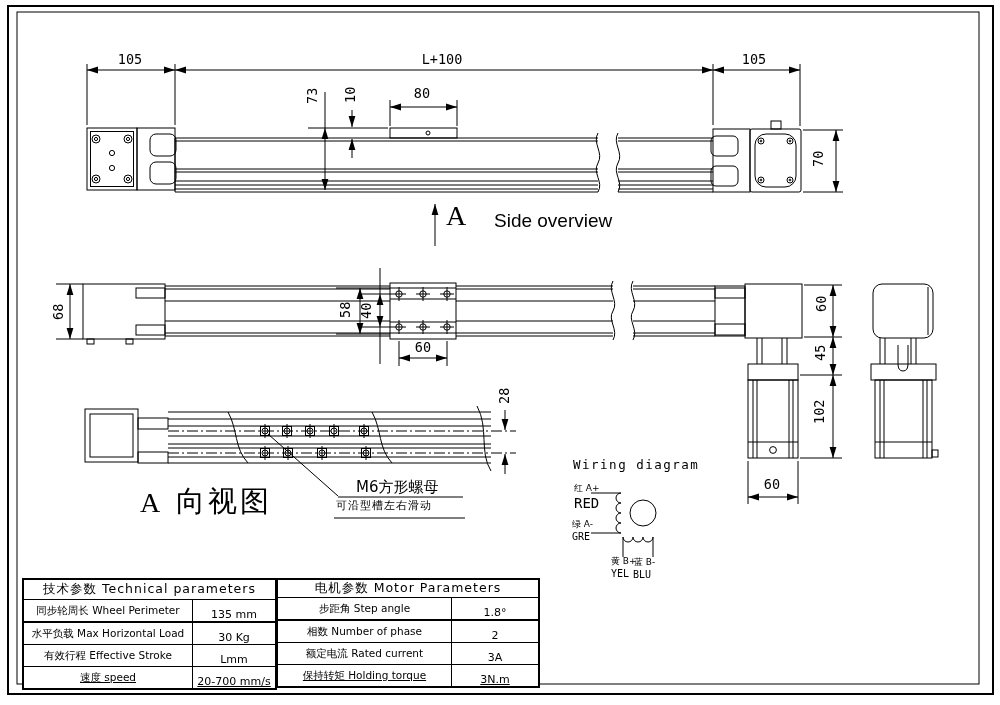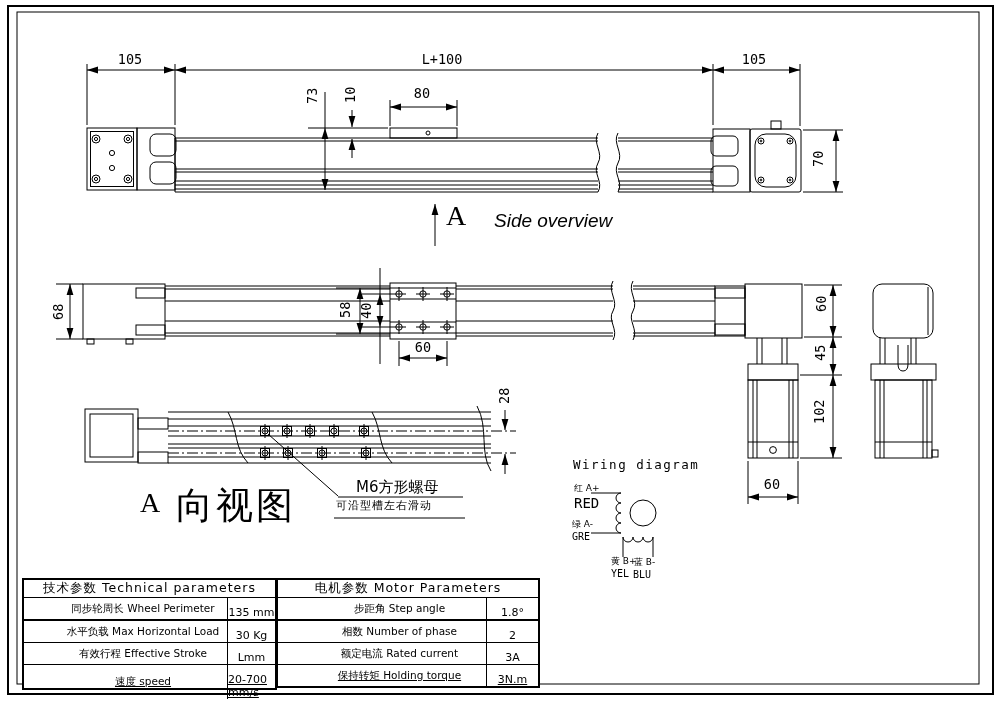--- a/index.html
+++ b/index.html
@@ -9,26 +9,26 @@
     font-family:"DejaVu Sans Mono", monospace; color:#000; overflow:hidden;
   }
   #linework { position:absolute; left:0; top:0; }
   .d  { marker-start:url(#arw); marker-end:url(#arw); }
   .de { marker-end:url(#arw); }
   .cl { stroke-dasharray:11 3 2 3; }
   .t { position:absolute; white-space:nowrap; line-height:1; color:#000; }
   .dim { font-size:13.5px; text-align:center; }
   .rot { transform:rotate(-90deg); }
   .serifA { font-family:"Liberation Serif", serif; font-size:28px; }
-  .sans { font-family:"Liberation Sans", sans-serif;font-style:italic; }
+  .sans { font-family:"Liberation Sans", sans-serif; }
   .cn { font-family:"DejaVu Sans", sans-serif; }
   .tbl { position:absolute; border:2px solid #000; background:#fff; display:flex; flex-direction:column; }
   .tbl .hd { height:26px; border-bottom:1px solid #000; display:flex; align-items:center; justify-content:center;
              font-size:12.5px; font-family:"DejaVu Sans", sans-serif; letter-spacing:1px; }
-  .tbl .rw { flex:1; display:flex; border-bottom:1px solid #000;padding-left:35px; }
+  .tbl .rw { flex:1; display:flex; border-bottom:1px solid #000; }
   .tbl .rw.b { border-bottom:2px solid #000; }
   .tbl .rw:last-child { border-bottom:none;text-decoration:underline; }
   .tbl .lc { display:flex; align-items:center; justify-content:center; font-size:10.5px;
              font-family:"DejaVu Sans", sans-serif; border-right:1px solid #000; }
   .tbl .vc { flex:1; display:flex; align-items:center; justify-content:center; font-size:11px;
              font-family:"DejaVu Sans", sans-serif;margin-top:8px; }
 </style>
 </head>
 <body>
 
@@ -199,21 +199,21 @@
 <div class="t dim rot" style="left:328px;top:303px;width:36px">58</div>
 <div class="t dim rot" style="left:349px;top:304px;width:36px">40</div>
 <div class="t dim" style="left:401px;top:341px;width:44px">60</div>
 <div class="t dim rot" style="left:804px;top:297px;width:36px">60</div>
 <div class="t dim rot" style="left:803px;top:346px;width:36px">45</div>
 <div class="t dim rot" style="left:799px;top:405px;width:42px">102</div>
 <div class="t dim" style="left:750px;top:478px;width:44px">60</div>
 
 <div class="t dim rot" style="left:487px;top:389px;width:36px">28</div>
 <div class="t serifA" style="left:140px;top:489px">A</div>
-<div class="t cn" style="left:176px;top:487px;font-size:37px;letter-spacing:3px">向视图</div>
+<div class="t cn" style="left:176px;top:487px;font-size:29px;letter-spacing:3px">向视图</div>
 <div class="t cn" style="left:356px;top:480px;font-size:15px">M6方形螺母</div>
 <div class="t cn" style="left:336px;top:500px;font-size:11px;letter-spacing:1px">可沿型槽左右滑动</div>
 
 <div class="t" style="left:573px;top:459px;font-size:12.5px;letter-spacing:1.5px">Wiring diagram</div>
 <div class="t cn" style="left:574px;top:484px;font-size:9px">红 A+</div>
 <div class="t" style="left:574px;top:496px;font-size:14px">RED</div>
 <div class="t cn" style="left:572px;top:520px;font-size:9px">绿 A-</div>
 <div class="t" style="left:572px;top:532px;font-size:10px">GRE</div>
 <div class="t cn" style="left:611px;top:557px;font-size:9px">黄 B+</div>
 <div class="t" style="left:611px;top:569px;font-size:10px">YEL</div>

